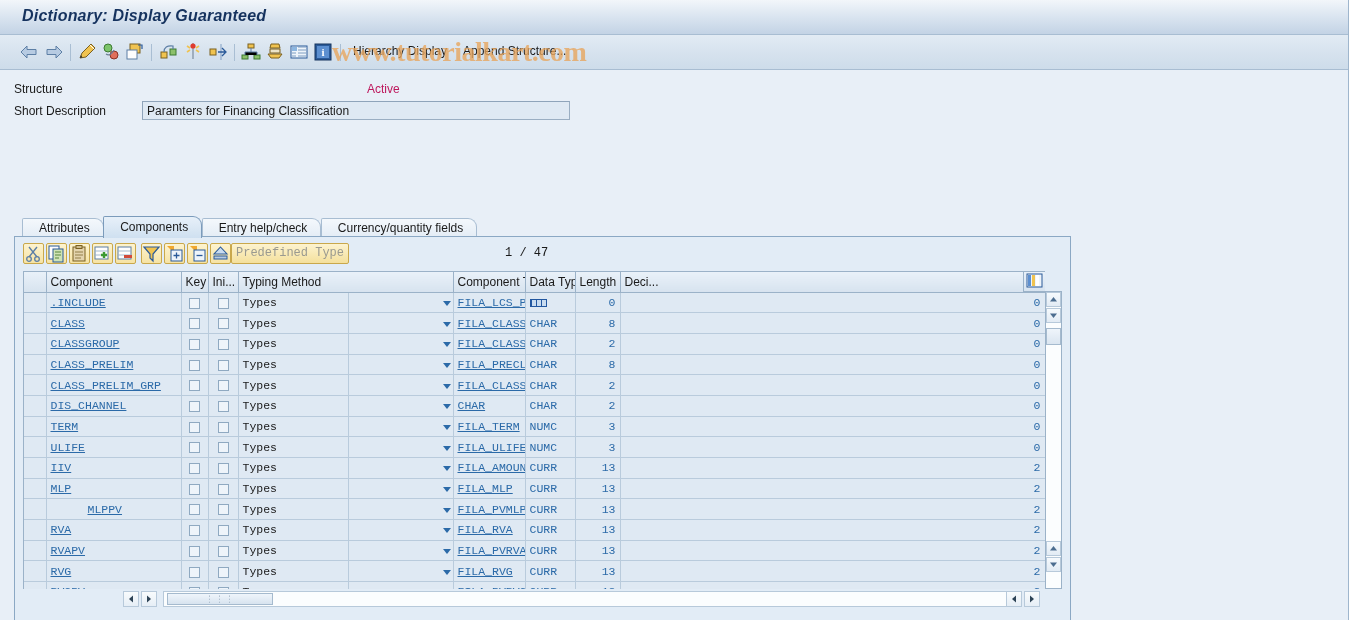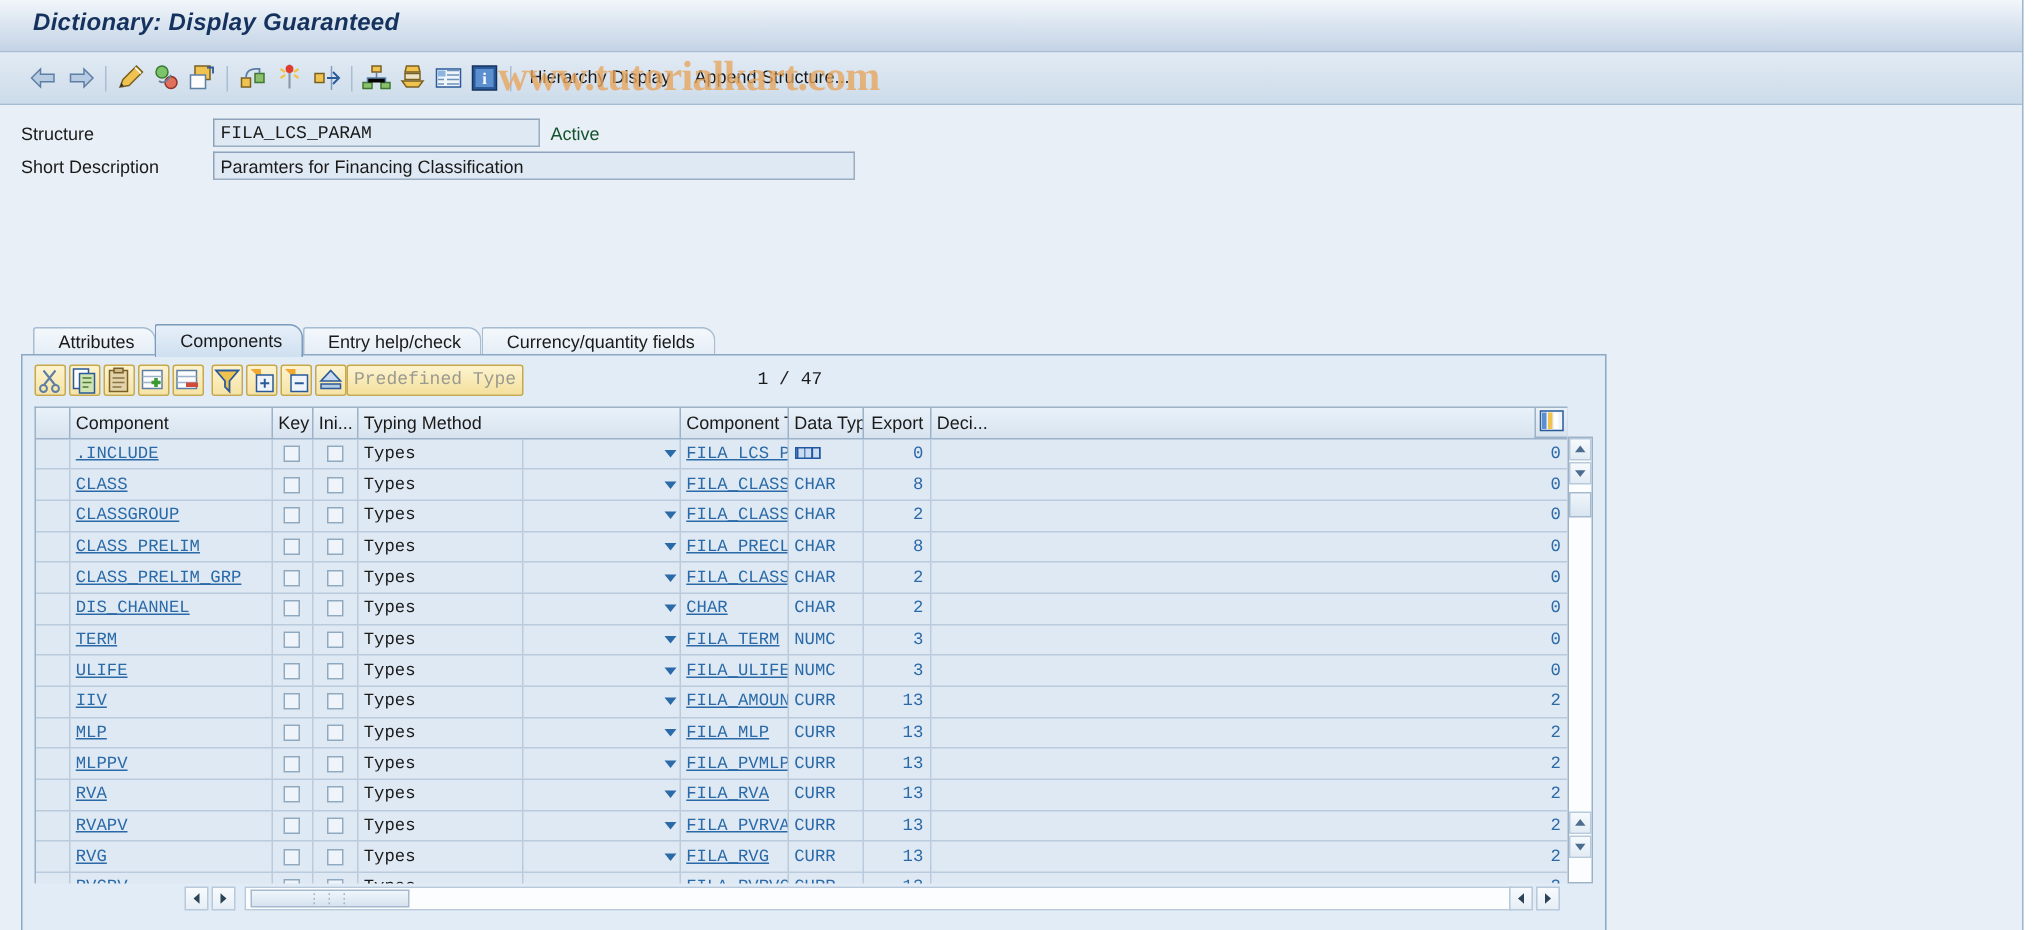--- a/index.html
+++ b/index.html
@@ -104,21 +104,21 @@
     font-size: 12px;
     color: #1a1a1a;
     padding: 1px 4px;
     outline: none;
     font-family: "Liberation Mono", monospace;
   }
   .form-input.desc { font-family: "Liberation Sans", sans-serif; }
   .form-static {
     position: absolute;
     font-size: 12px;
-    color: #14532d;
+    color: #be185d;
     white-space: nowrap;
   }
 
   
   #tabstrip {
     position: absolute;
     left: 22px; top: 146px;
     height: 20px;
     white-space: nowrap;
   }
@@ -445,21 +445,20 @@
 
     <div class="tb-textbtn" style="left:350px">Hierarchy Display</div>
     <div class="tb-textbtn" style="left:460px">Append Structure...</div>
   </div>
 
   <div id="watermark">www.tutorialkart.com</div>
 
   <div id="form-area">
 
     <div class="form-label" style="left:14px; top:12px;">Structure</div>
-    <input class="form-input" style="left: 142px; top: 9px; width: 218px; height: 19px;" readonly="" value="FILA_LCS_PARAM">
     <div class="form-static" style="left:367px; top:12px;">Active</div>
 
     <div class="form-label" style="left:14px; top:34px;text-align:right;">Short Description</div>
     <input class="form-input desc" style="left: 142px; top: 31px; width: 428px; height: 19px;" readonly="" value="Paramters for Financing Classification">
 
     <div id="tabstrip">
       <div class="tab"><span>Attributes</span></div>
       <div class="tab active"><span>Components</span></div>
       <div class="tab"><span>Entry help/check</span></div>
       <div class="tab"><span>Currency/quantity fields</span></div>
@@ -549,21 +548,21 @@
           </colgroup>
           <thead>
             <tr>
               <th></th>
               <th>Component</th>
               <th colspan="1">Key</th>
               <th colspan="1">Ini...</th>
               <th colspan="2">Typing Method</th>
               <th>Component Type</th>
               <th>Data Type</th>
-              <th style="text-align:right">Export</th>
+              <th style="text-align:right">Length</th>
               <th>Deci...</th>
             </tr>
           </thead>
           <tbody id="grid-body">
               <tr>
                 <td class="sel"></td>
                 <td class="mono"><span class="lnk" style="color: rgb(43, 106, 168);">.INCLUDE</span></td>
                 <td class="cellcenter"><span class="chk"></span></td>
                 <td class="cellcenter"><span class="chk"></span></td>
                 <td class="mono">Types</td>
@@ -686,21 +685,21 @@
                 <td class="mono">Types</td>
                 <td style="text-align: right; padding-right: 2px;"><span class="caret"></span></td>
                 <td class="mono"><span class="lnk">FILA_MLP</span></td>
                 <td class="mono"><span class="lnk-plain">CURR</span></td>
                 <td class="num"><span style="color: rgb(43, 106, 168);">13</span></td>
                 <td class="num"><span style="color: rgb(43, 106, 168);">2</span></td>
                 <td style="font-size: 12px; padding-left: 2px;">Total Payments</td>
               </tr>
               <tr>
                 <td class="sel"></td>
-                <td class="mono"><span class="lnk" style="color: rgb(43, 106, 168);">MLPPV</span></td>
+                <td class="mono"><span class="lnk" style="color: rgb(43, 106, 168); margin-left: 37px;">MLPPV</span></td>
                 <td class="cellcenter"><span class="chk"></span></td>
                 <td class="cellcenter"><span class="chk"></span></td>
                 <td class="mono">Types</td>
                 <td style="text-align: right; padding-right: 2px;"><span class="caret"></span></td>
                 <td class="mono"><span class="lnk">FILA_PVMLP</span></td>
                 <td class="mono"><span class="lnk-plain">CURR</span></td>
                 <td class="num"><span style="color: rgb(43, 106, 168);">13</span></td>
                 <td class="num"><span style="color: rgb(43, 106, 168);">2</span></td>
                 <td style="font-size: 12px; padding-left: 2px;">Present Value of Total Payments</td>
               </tr>

